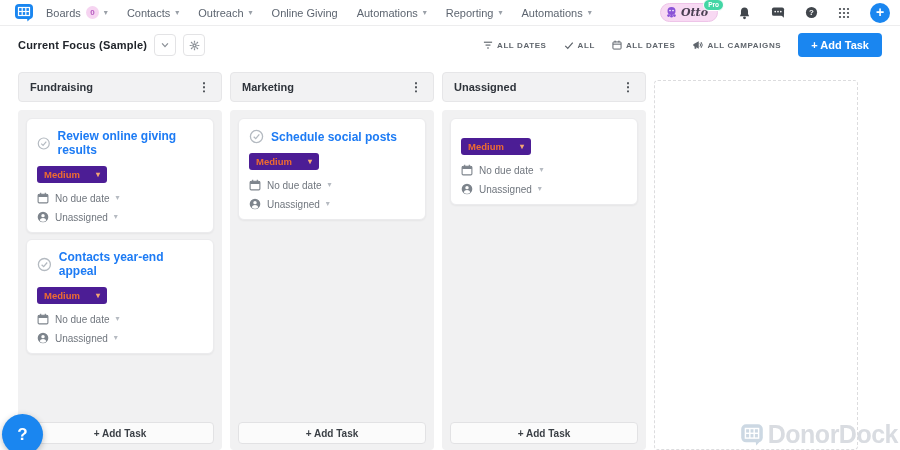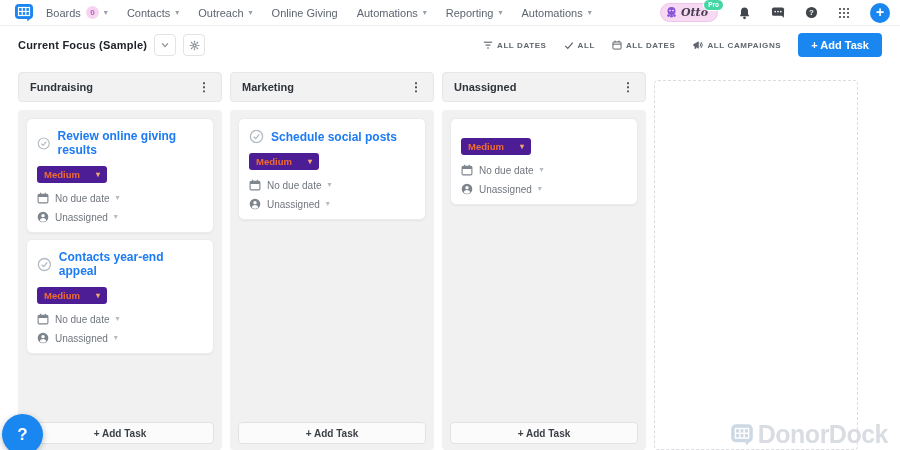--- a/index.html
+++ b/index.html
@@ -99,21 +99,21 @@
     font-size:10px; font-weight:bold; color:#3a3f45; cursor:pointer;
   }
   
   .help-fab {
     position:absolute; left:2px; top:414px; width:41px; height:41px; border-radius:50%;
     background:#1a86f0; color:#fff; font-size:17px; font-weight:bold;
     display:flex; align-items:center; justify-content:center;
     box-shadow:0 2px 6px rgba(0,0,0,.25); cursor:pointer; z-index:5;
   }
   .watermark {
-    position:absolute; right:12px; bottom:1px; display:flex; align-items:center; gap:4px;
+    position:absolute; right:2px; bottom:1px; display:flex; align-items:center; gap:4px;
     z-index:4; pointer-events:none;
   }
   .watermark-text { font-size:25px; font-weight:bold; color:#d9dce1; letter-spacing:-.5px; }
 </style>
 </head>
 <body>
 
 <div class="navbar">
   <span class="logo">
     <svg width="20" height="19" viewBox="0 0 20 19">

